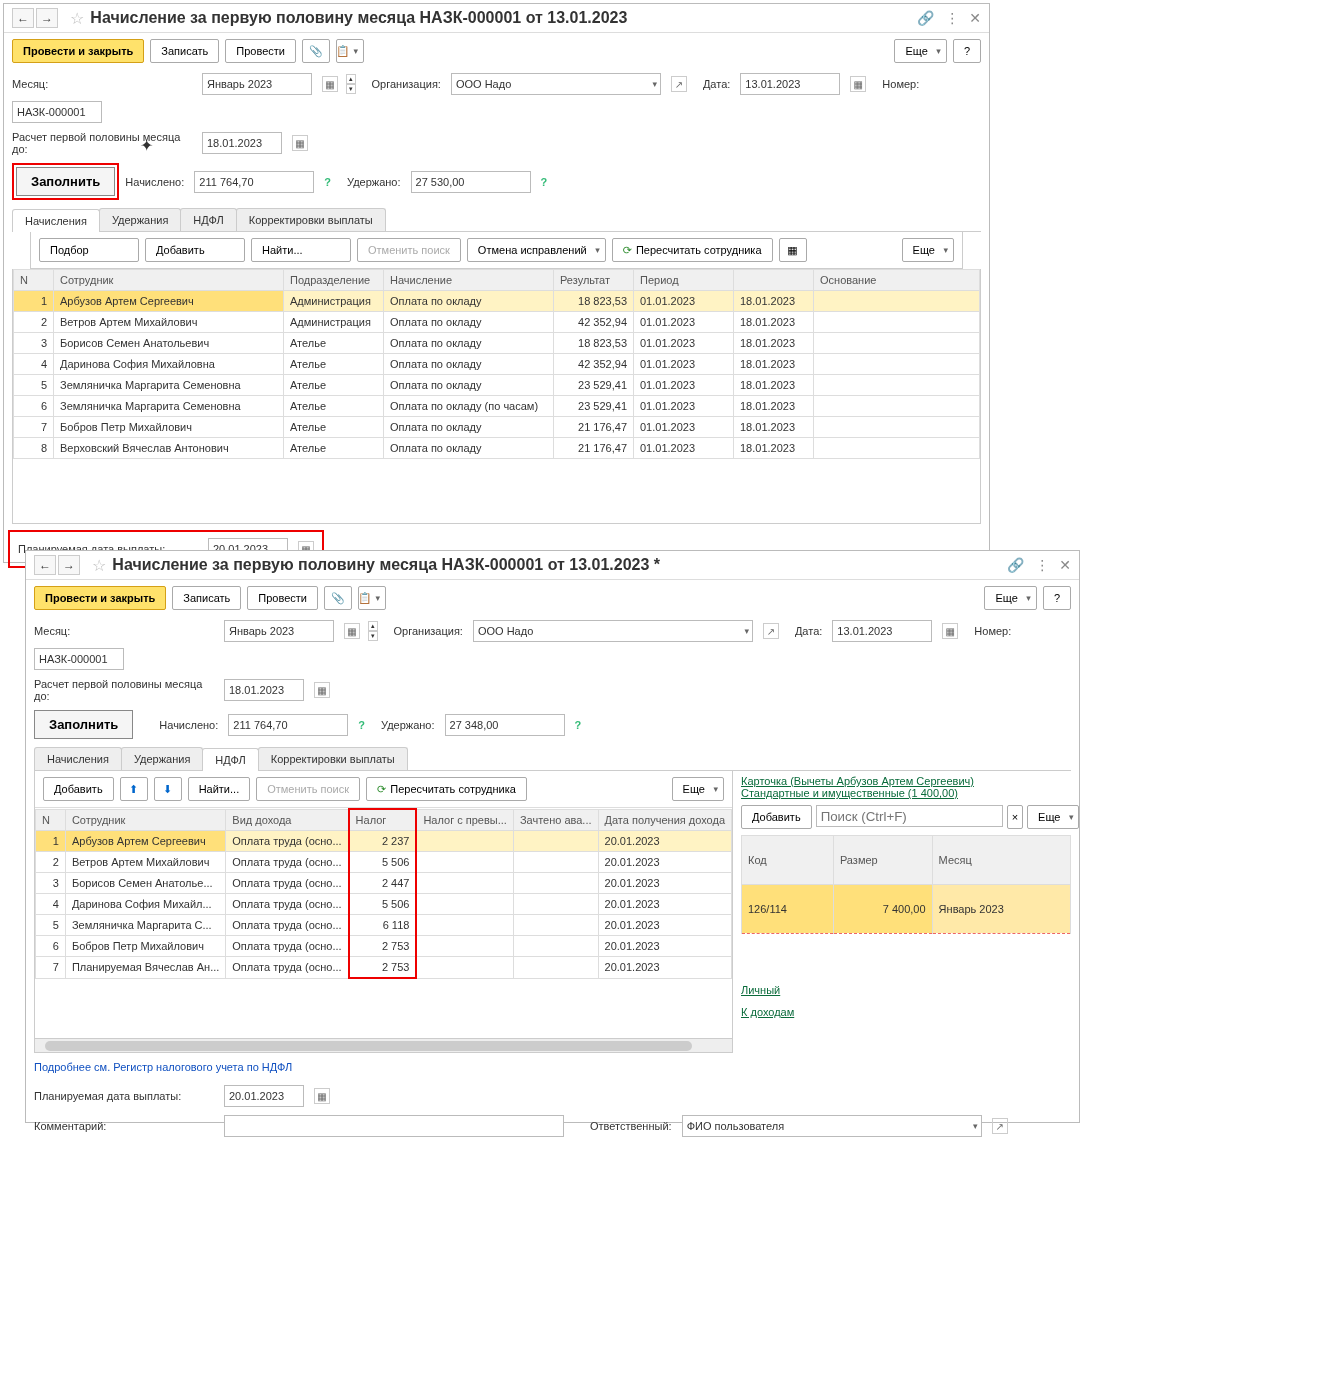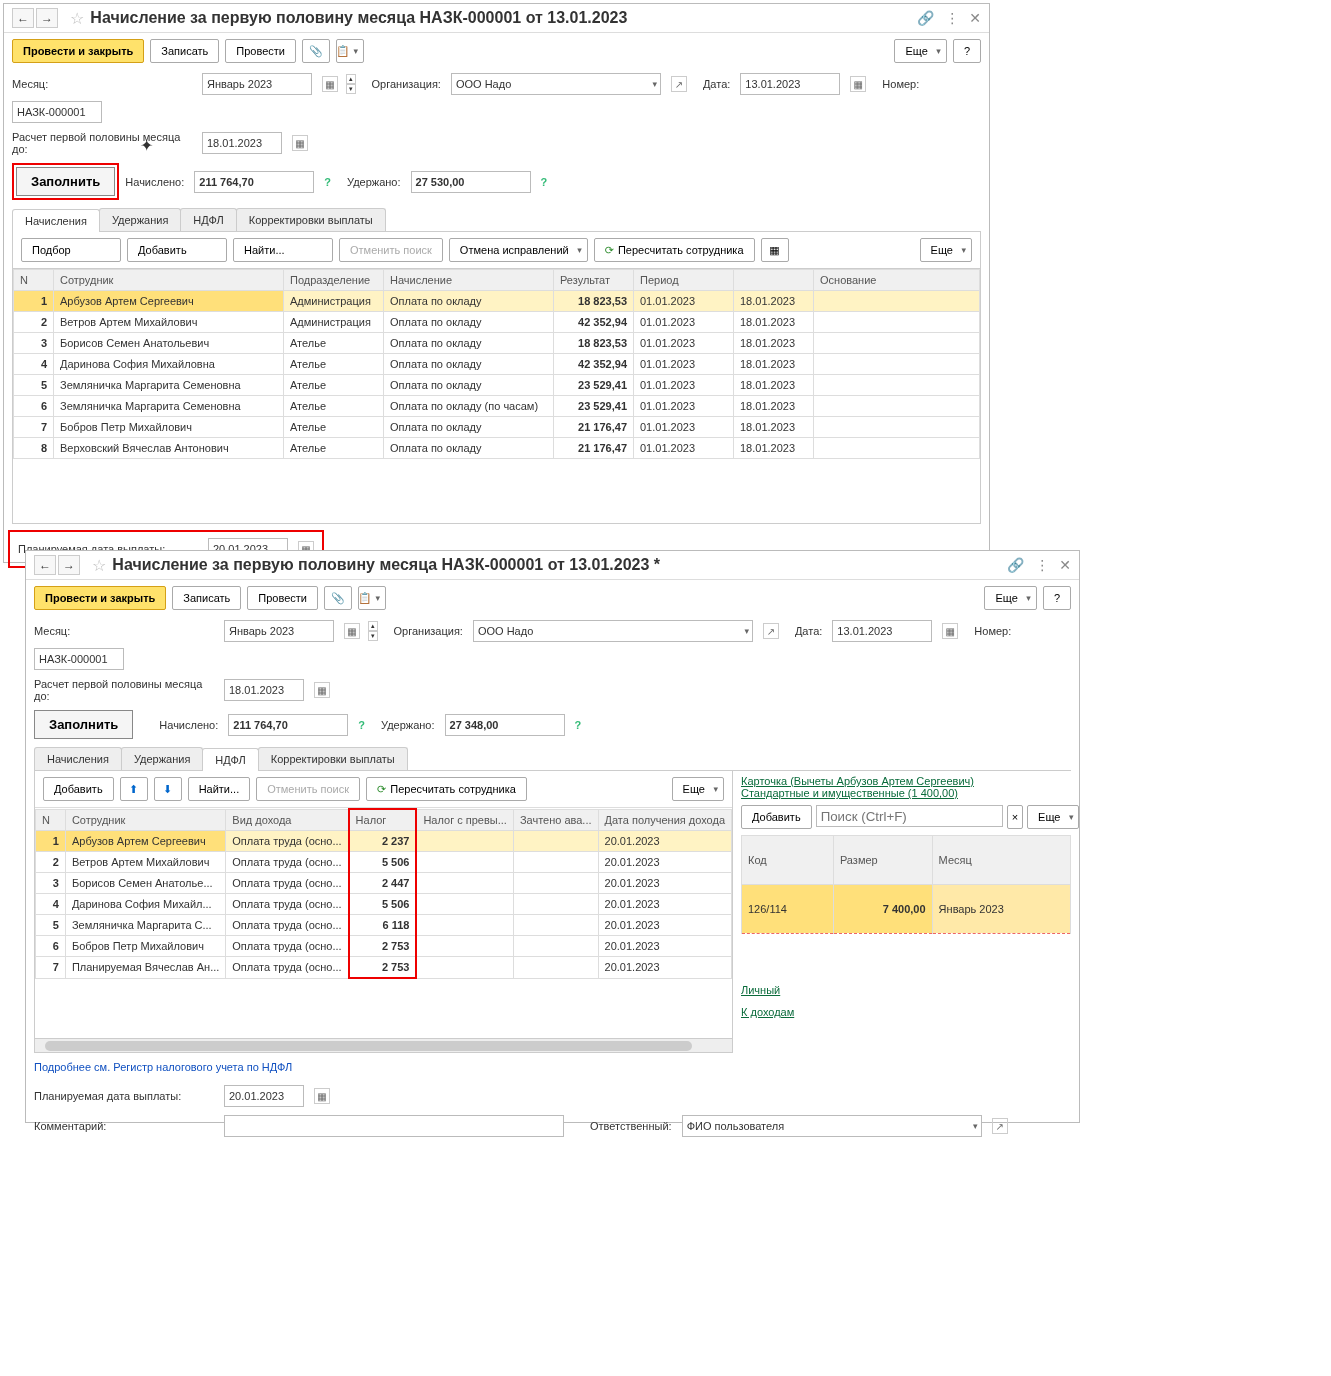--- a/index.html
+++ b/index.html
@@ -19,28 +19,28 @@
   .btn-icon { width:28px; justify-content:center; padding:4px; }
   .btn-dd { padding-right:18px; position:relative; }
   .btn-dd::after { content:"▾"; position:absolute; right:5px; font-size:9px; color:#666; }
   .spacer { flex:1; }
   .form-row { display:flex; align-items:center; padding:4px 8px; gap:6px; flex-wrap:wrap; }
   .lbl { margin-right:4px; }
   .input { border:1px solid #bbb; padding:2px 4px; height:22px; background:#fff; display:inline-flex; align-items:center; }
   .input-dd { padding-right:16px; position:relative; }
   .input-dd::after { content:"▾"; position:absolute; right:3px; font-size:9px; color:#666; }
   .cal-icon { margin-left:4px; width:16px; height:16px; border:1px solid #ccc; display:inline-flex; align-items:center; justify-content:center; font-size:10px; color:#666; }
-  .num { text-align:right;font-weight:bold; }
+  .num { text-align:right; }
   .q { color:#3b7; margin-left:4px; font-weight:bold; }
   .fill-btn { border:1px solid #888; padding:6px 14px; font-size:13px; font-weight:bold; background:#f5f5f5; }
   .red-box { border:2px solid #e00; padding:2px; }
   .tabs { display:flex; border-bottom:1px solid #ccc; margin:4px 8px 0; }
   .tab { padding:5px 12px; border:1px solid #ccc; border-bottom:none; margin-right:-1px; background:#eee; cursor:pointer; font-size:11px; border-radius:3px 3px 0 0; }
   .tab.active { background:#fff; position:relative; top:1px; }
-  .sub-toolbar { display:flex; align-items:center; padding:6px 8px; gap:6px; border:1px solid #ccc; border-top:none; margin:0 8px; }
+  .sub-toolbar { display:flex; align-items:center; padding:6px 8px; gap:6px; border:1px solid #ccc; border-top:none; margin:0 26px; }
   .table-wrap { margin:0 8px; border:1px solid #ccc; border-top:none; height:255px; overflow:auto; }
   .grid { width:100%; border-collapse:collapse; }
   .grid th, .grid td { border:1px solid #ddd; padding:4px 6px; text-align:left; font-size:11px; white-space:nowrap; overflow:hidden; }
   .grid th { background:#f0f0f0; font-weight:normal; color:#555; }
   .grid td.num { text-align:right; }
   .grid tr.sel td { background:#fff3c4; }
   .grid tr.sel td:first-child, .grid tr.sel td:nth-child(2) { background:#ffe07a; }
   .footer-row { display:flex; align-items:center; padding:6px 8px; gap:6px; }
   .link { color:#0a6b3b; text-decoration:underline; cursor:pointer; }
   .link-blue { color:#1050c0; cursor:pointer; }

